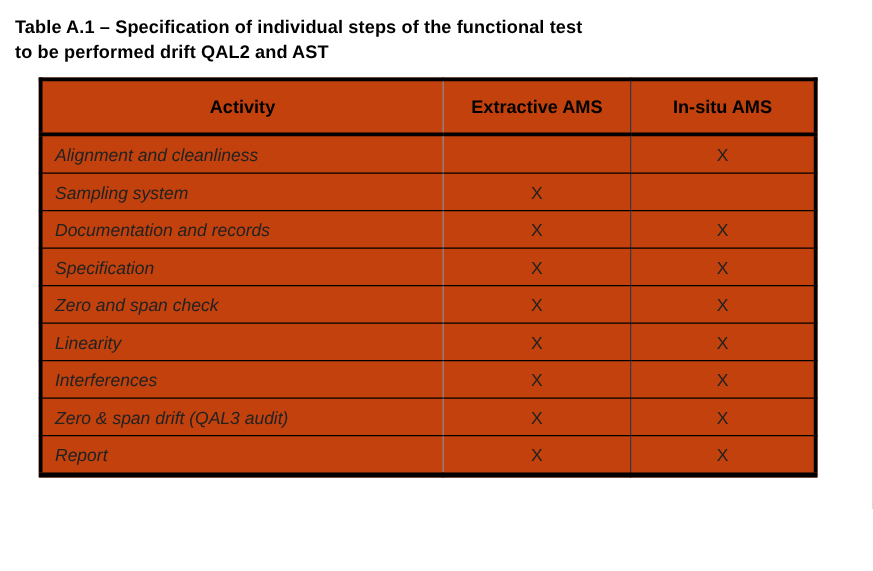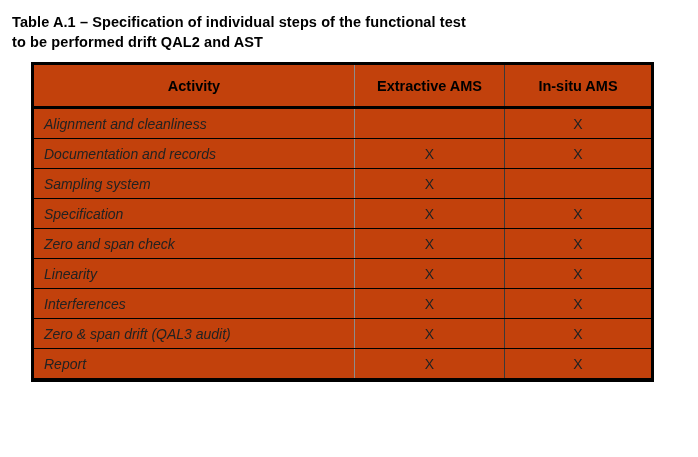--- a/index.html
+++ b/index.html
@@ -130,28 +130,28 @@
           <th class="th-insitu">In-situ AMS</th>
         </tr>
       </thead>
       <tbody id="table-body">
           <tr>
             <td class="activity">Alignment and cleanliness</td>
             <td class="mark mark-extractive"><span class="x-glyph"></span></td>
             <td class="mark mark-insitu"><span class="x-glyph">X</span></td>
           </tr>
           <tr>
+            <td class="activity">Sampling system</td>
+            <td class="mark mark-extractive"><span class="x-glyph">X</span></td>
+            <td class="mark mark-insitu"><span class="x-glyph"></span></td>
+          </tr>
+          <tr>
             <td class="activity">Documentation and records</td>
             <td class="mark mark-extractive"><span class="x-glyph">X</span></td>
             <td class="mark mark-insitu"><span class="x-glyph">X</span></td>
-          </tr>
-          <tr>
-            <td class="activity">Sampling system</td>
-            <td class="mark mark-extractive"><span class="x-glyph">X</span></td>
-            <td class="mark mark-insitu"><span class="x-glyph"></span></td>
           </tr>
           <tr>
             <td class="activity">Specification</td>
             <td class="mark mark-extractive"><span class="x-glyph">X</span></td>
             <td class="mark mark-insitu"><span class="x-glyph">X</span></td>
           </tr>
           <tr>
             <td class="activity">Zero and span check</td>
             <td class="mark mark-extractive"><span class="x-glyph">X</span></td>
             <td class="mark mark-insitu"><span class="x-glyph">X</span></td>

